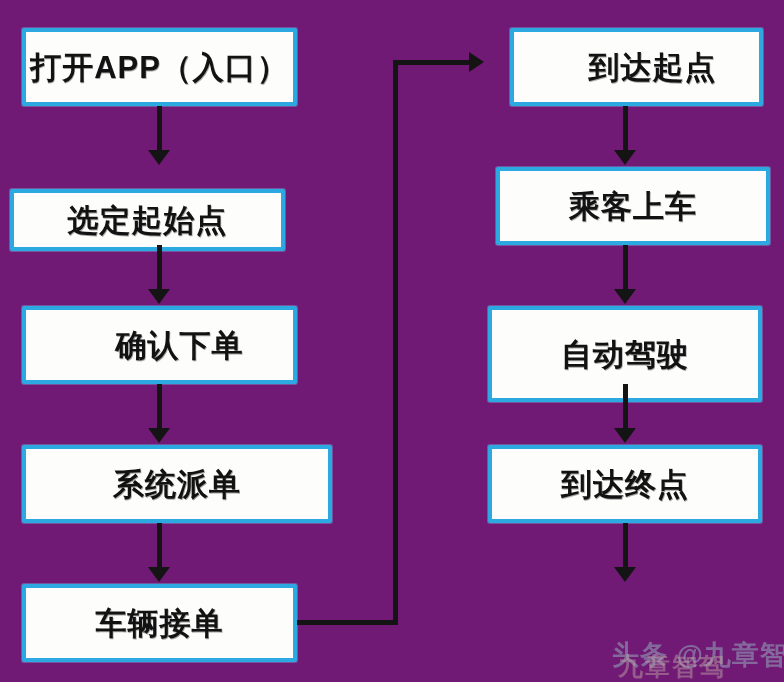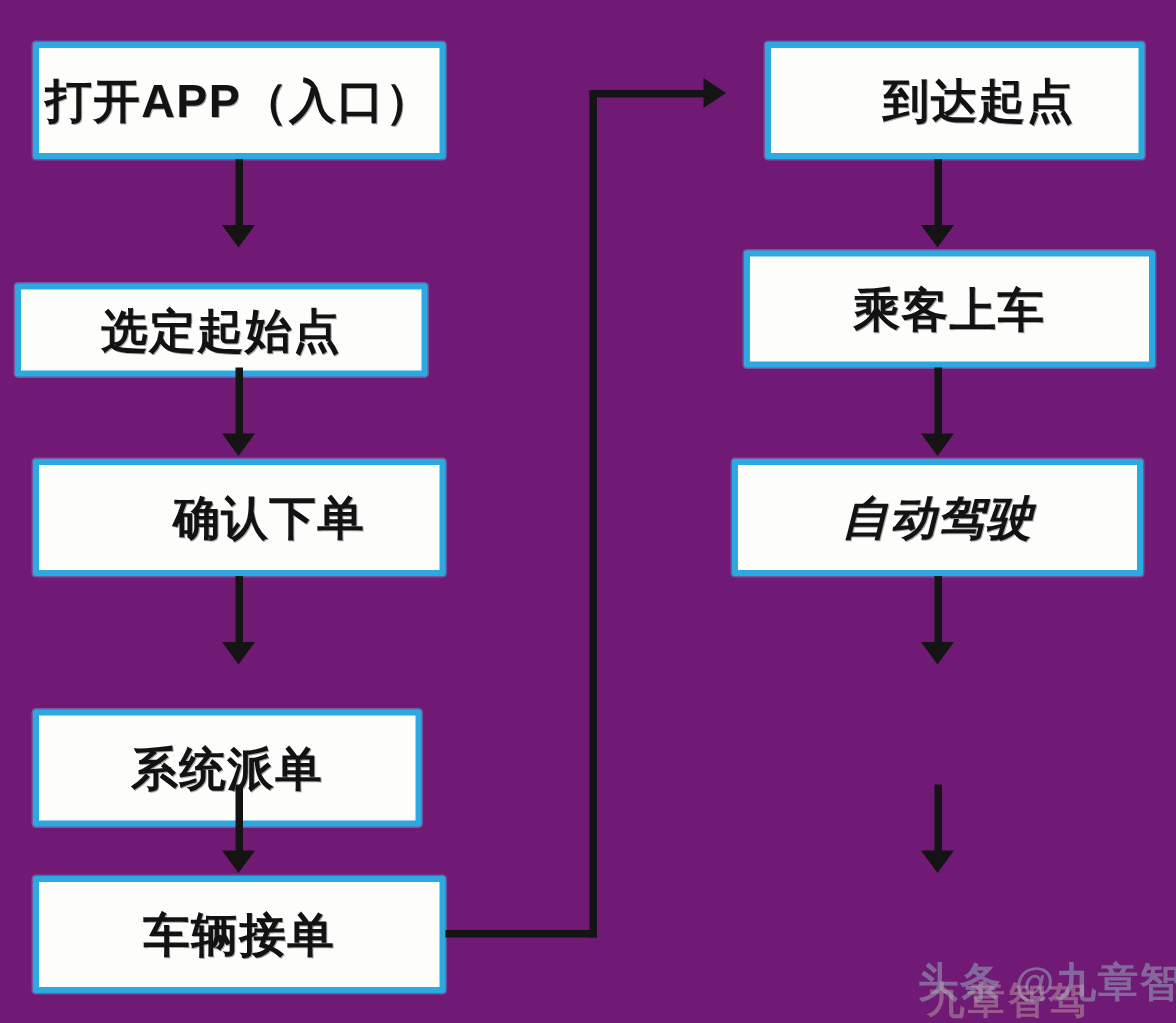--- a/index.html
+++ b/index.html
@@ -103,21 +103,21 @@
   <div class="conn v-line" style="left:157px; top:245px; height:46px;"></div>
   <div class="arrow-down" style="left:148px; top:289px;"></div>
 
   <div class="node" style="left:22px;  top:306px; width:275px; height:78px;padding-left:40px;">
     <span class="node-label">确认下单</span>
   </div>
 
   <div class="conn v-line" style="left:157px; top:384px; height:46px;"></div>
   <div class="arrow-down" style="left:148px; top:428px;"></div>
 
-  <div class="node" style="left:22px;  top:445px; width:259px; height:78px;margin-top:28px;">
+  <div class="node" style="left:22px;  top:445px; width:310px; height:78px;">
     <span class="node-label">系统派单</span>
   </div>
 
   <div class="conn v-line" style="left:157px; top:523px; height:46px;"></div>
   <div class="arrow-down" style="left:148px; top:567px;"></div>
 
   <div class="node" style="left:22px;  top:584px; width:275px; height:78px;align-items:center;">
     <span class="node-label">车辆接单</span>
   </div>
 
@@ -133,27 +133,30 @@
   <div class="conn v-line" style="left:623px; top:106px; height:46px;"></div>
   <div class="arrow-down" style="left:614px; top:150px;"></div>
 
   <div class="node" style="left:496px; top:167px; width:274px; height:78px;">
     <span class="node-label">乘客上车</span>
   </div>
 
   <div class="conn v-line" style="left:623px; top:245px; height:46px;"></div>
   <div class="arrow-down" style="left:614px; top:289px;"></div>
 
-  <div class="node" style="left:488px; top:306px; width:274px; height:78px;font-style:italic;">
+  <div class="node" style="left:488px; top:306px; width:274px; height:96px;">
     <span class="node-label">自动驾驶</span>
   </div>
 
   <div class="conn v-line" style="left:623px; top:384px; height:46px;"></div>
   <div class="arrow-down" style="left:614px; top:428px;"></div>
 
+  <div class="node" style="left:488px; top:445px; width:274px; height:78px;">
+    <span class="node-label">到达终点</span>
+  </div>
 
   <div class="conn v-line" style="left:623px; top:523px; height:46px;"></div>
   <div class="arrow-down" style="left:614px; top:567px;"></div>
 
 
   <div id="watermark">
     <span>头条 @九章智驾</span>
     <span class="wm-ghost">九章智驾</span>
   </div>
 

